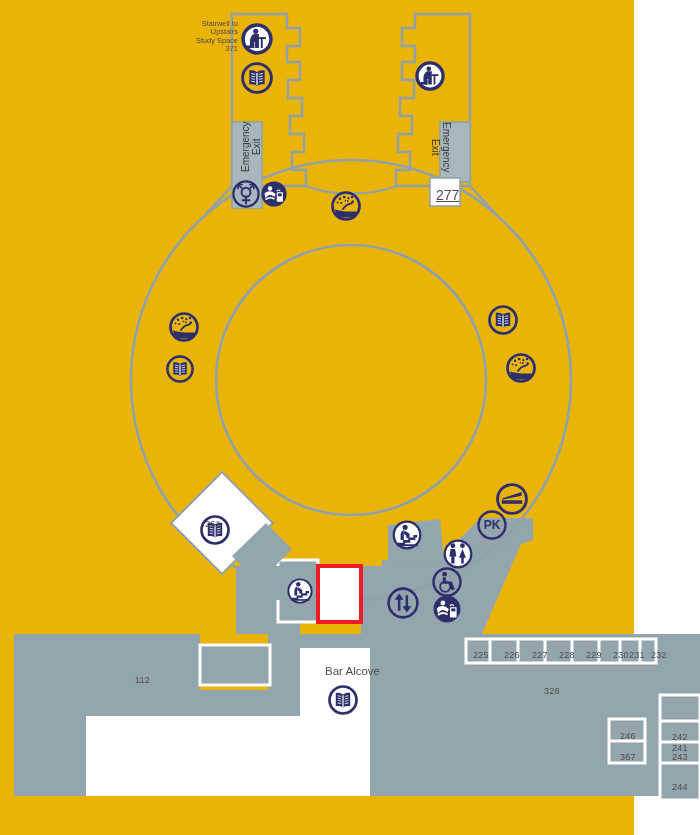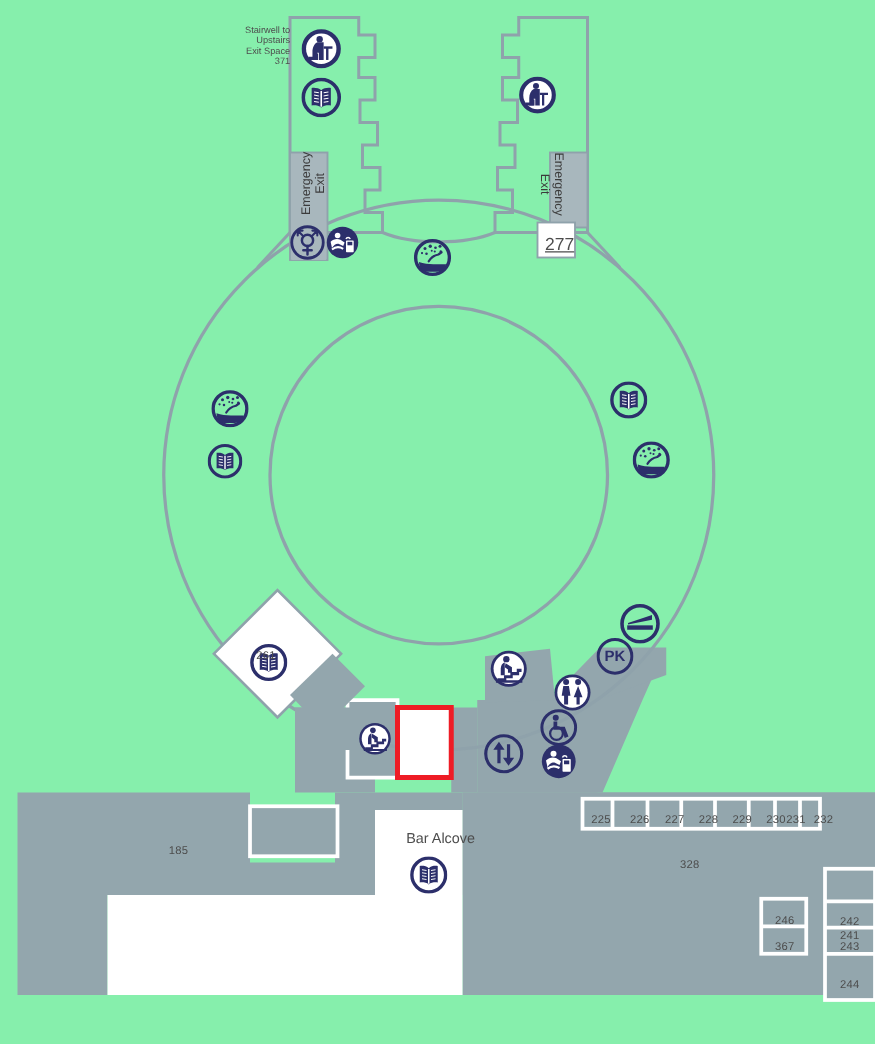--- a/index.html
+++ b/index.html
@@ -1,18 +1,18 @@
 <!DOCTYPE html>
 <html><head>
 <meta charset="utf-8">
 <style>
   html,body{margin:0;padding:0;background:#ffffff;}
   body{width:700px;height:835px;overflow:hidden;
        font-family:"Liberation Sans","DejaVu Sans",sans-serif;}
-  #map-root{position:relative;width:700px;height:835px;background:#86efac;}
+  #map-root{position:relative;width:634px;height:835px;background:#eab308;}
   svg#floorplan{position:absolute;left:0;top:0;width:700px;height:835px;display:block;}
   .lbl{position:absolute;color:#4d4d4d;font-family:"Liberation Sans","DejaVu Sans",sans-serif;
        white-space:nowrap;pointer-events:none;}
   .rm-num{font-size:9px;letter-spacing:.2px;}
   .rm-num-lg{font-size:14px;text-decoration:underline;}
   .callout{font-size:7.4px;line-height:8.4px;text-align:right;color:#4d4d4d;}
   .vert-l{transform:rotate(-90deg);transform-origin:0 0;font-size:10px;color:#3b3b3b;}
   .vert-r{transform:rotate(90deg);transform-origin:0 0;font-size:10px;color:#3b3b3b;}
   .bar-alcove{font-size:11.5px;color:#4d4d4d;}
 </style>
@@ -220,38 +220,38 @@
         <use href="#ic-book" x="328" y="685" width="30" height="30"></use>
       </g>
 
     <rect id="highlight-rect" fill="#ffffff" x="318" y="566" width="43" height="56" stroke="#ee1c25" stroke-width="4"></rect>
   </svg>
 
   <div id="label-layer">
       <div class="lbl callout" style="left: 196px; top: 20px;">
         <div>Stairwell to</div>
         <div>Upstairs</div>
-        <div>Exit Space</div>
+        <div>Study Space</div>
         <div>371</div>
       </div>
       <div class="lbl vert-l" style="left: 240px; top: 172px;">
         <div style="text-align: center; line-height: 11px;">
           <div>Emergency</div>
           <div>Exit</div>
         </div>
       </div>
       <div class="lbl vert-r" style="left: 452px; top: 122px;">
         <div style="text-align: center; line-height: 11px;">
           <div>Emergency</div>
           <div>Exit</div>
         </div>
       </div>
       <div class="lbl rm-num-lg" style="left: 436px; top: 187px;">277</div>
       <div class="lbl rm-num" style="left: 205px; top: 519px;">261</div>
-      <div class="lbl rm-num" style="left: 135px; top: 675px;">185</div>
+      <div class="lbl rm-num" style="left: 135px; top: 675px;">112</div>
       <div class="lbl rm-num" style="left: 544px; top: 686px;">328</div>
       <div class="lbl rm-num" style="left: 473px; top: 650px;">225</div>
       <div class="lbl rm-num" style="left: 504px; top: 650px;">226</div>
       <div class="lbl rm-num" style="left: 532px; top: 650px;">227</div>
       <div class="lbl rm-num" style="left: 559px; top: 650px;">228</div>
       <div class="lbl rm-num" style="left: 586px; top: 650px;">229</div>
       <div class="lbl rm-num" style="left: 613px; top: 650px;">230</div>
       <div class="lbl rm-num" style="left: 629px; top: 650px;">231</div>
       <div class="lbl rm-num" style="left: 651px; top: 650px;">232</div>
       <div class="lbl rm-num" style="left: 672px; top: 743px;">241</div>

